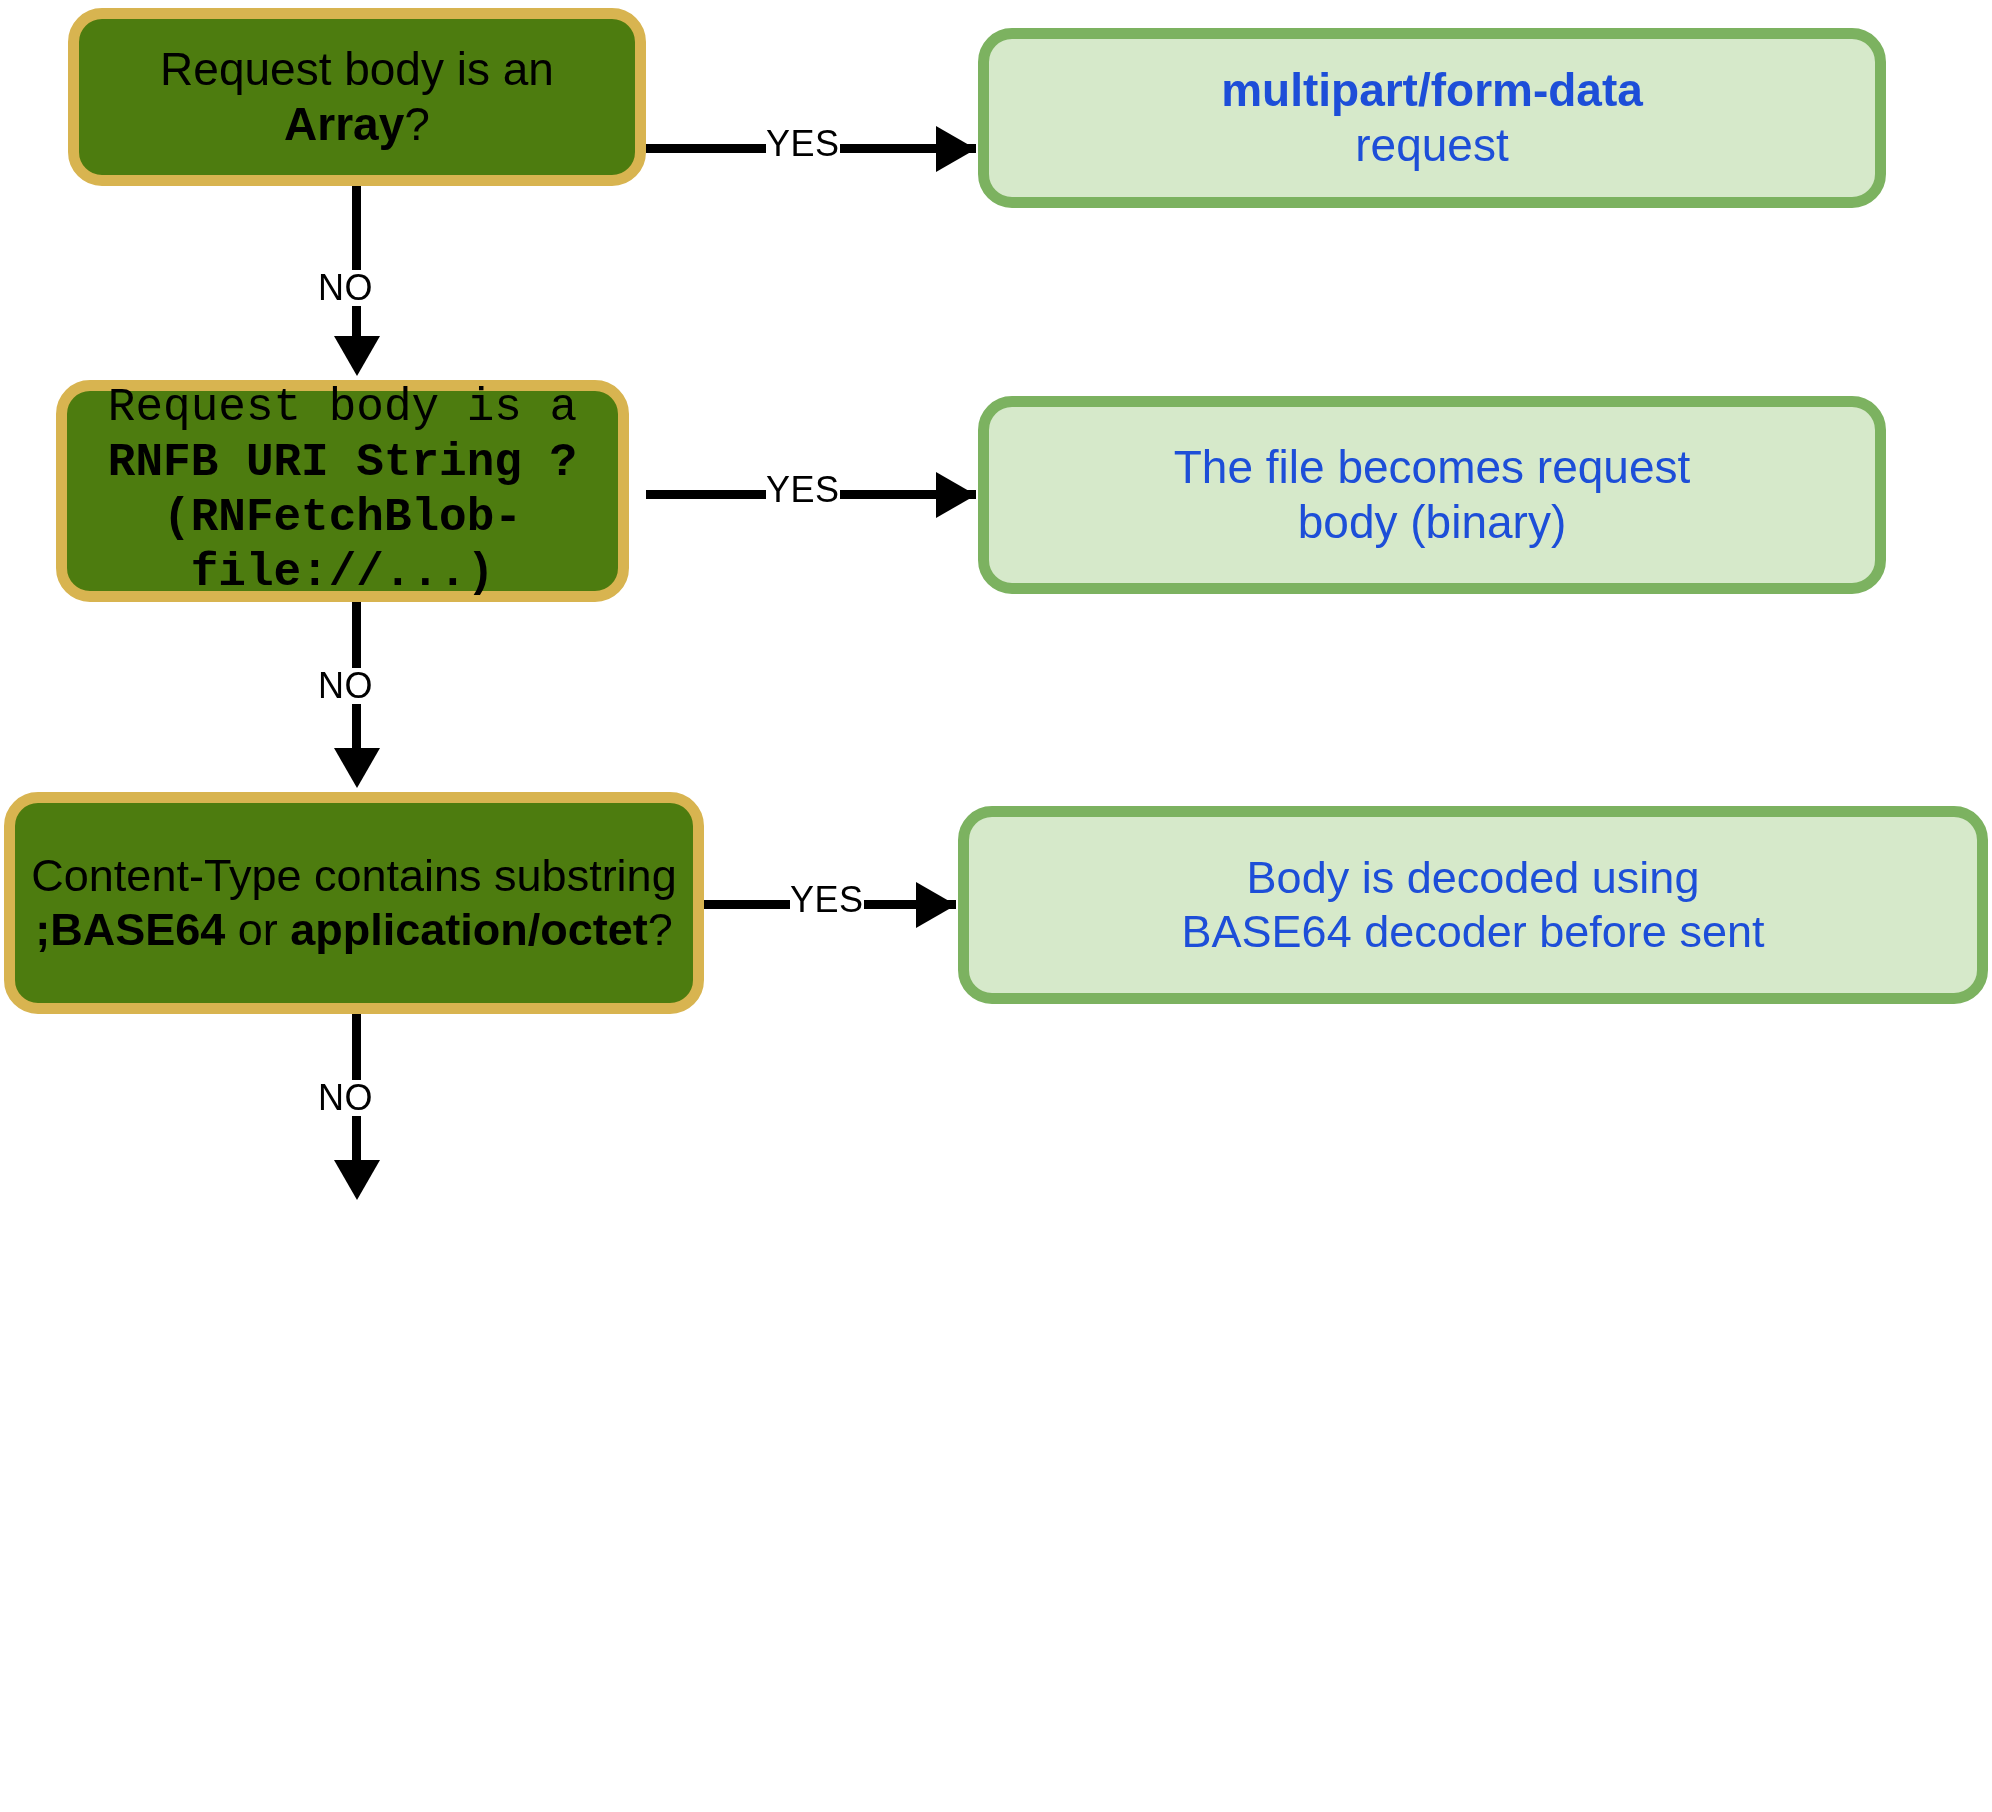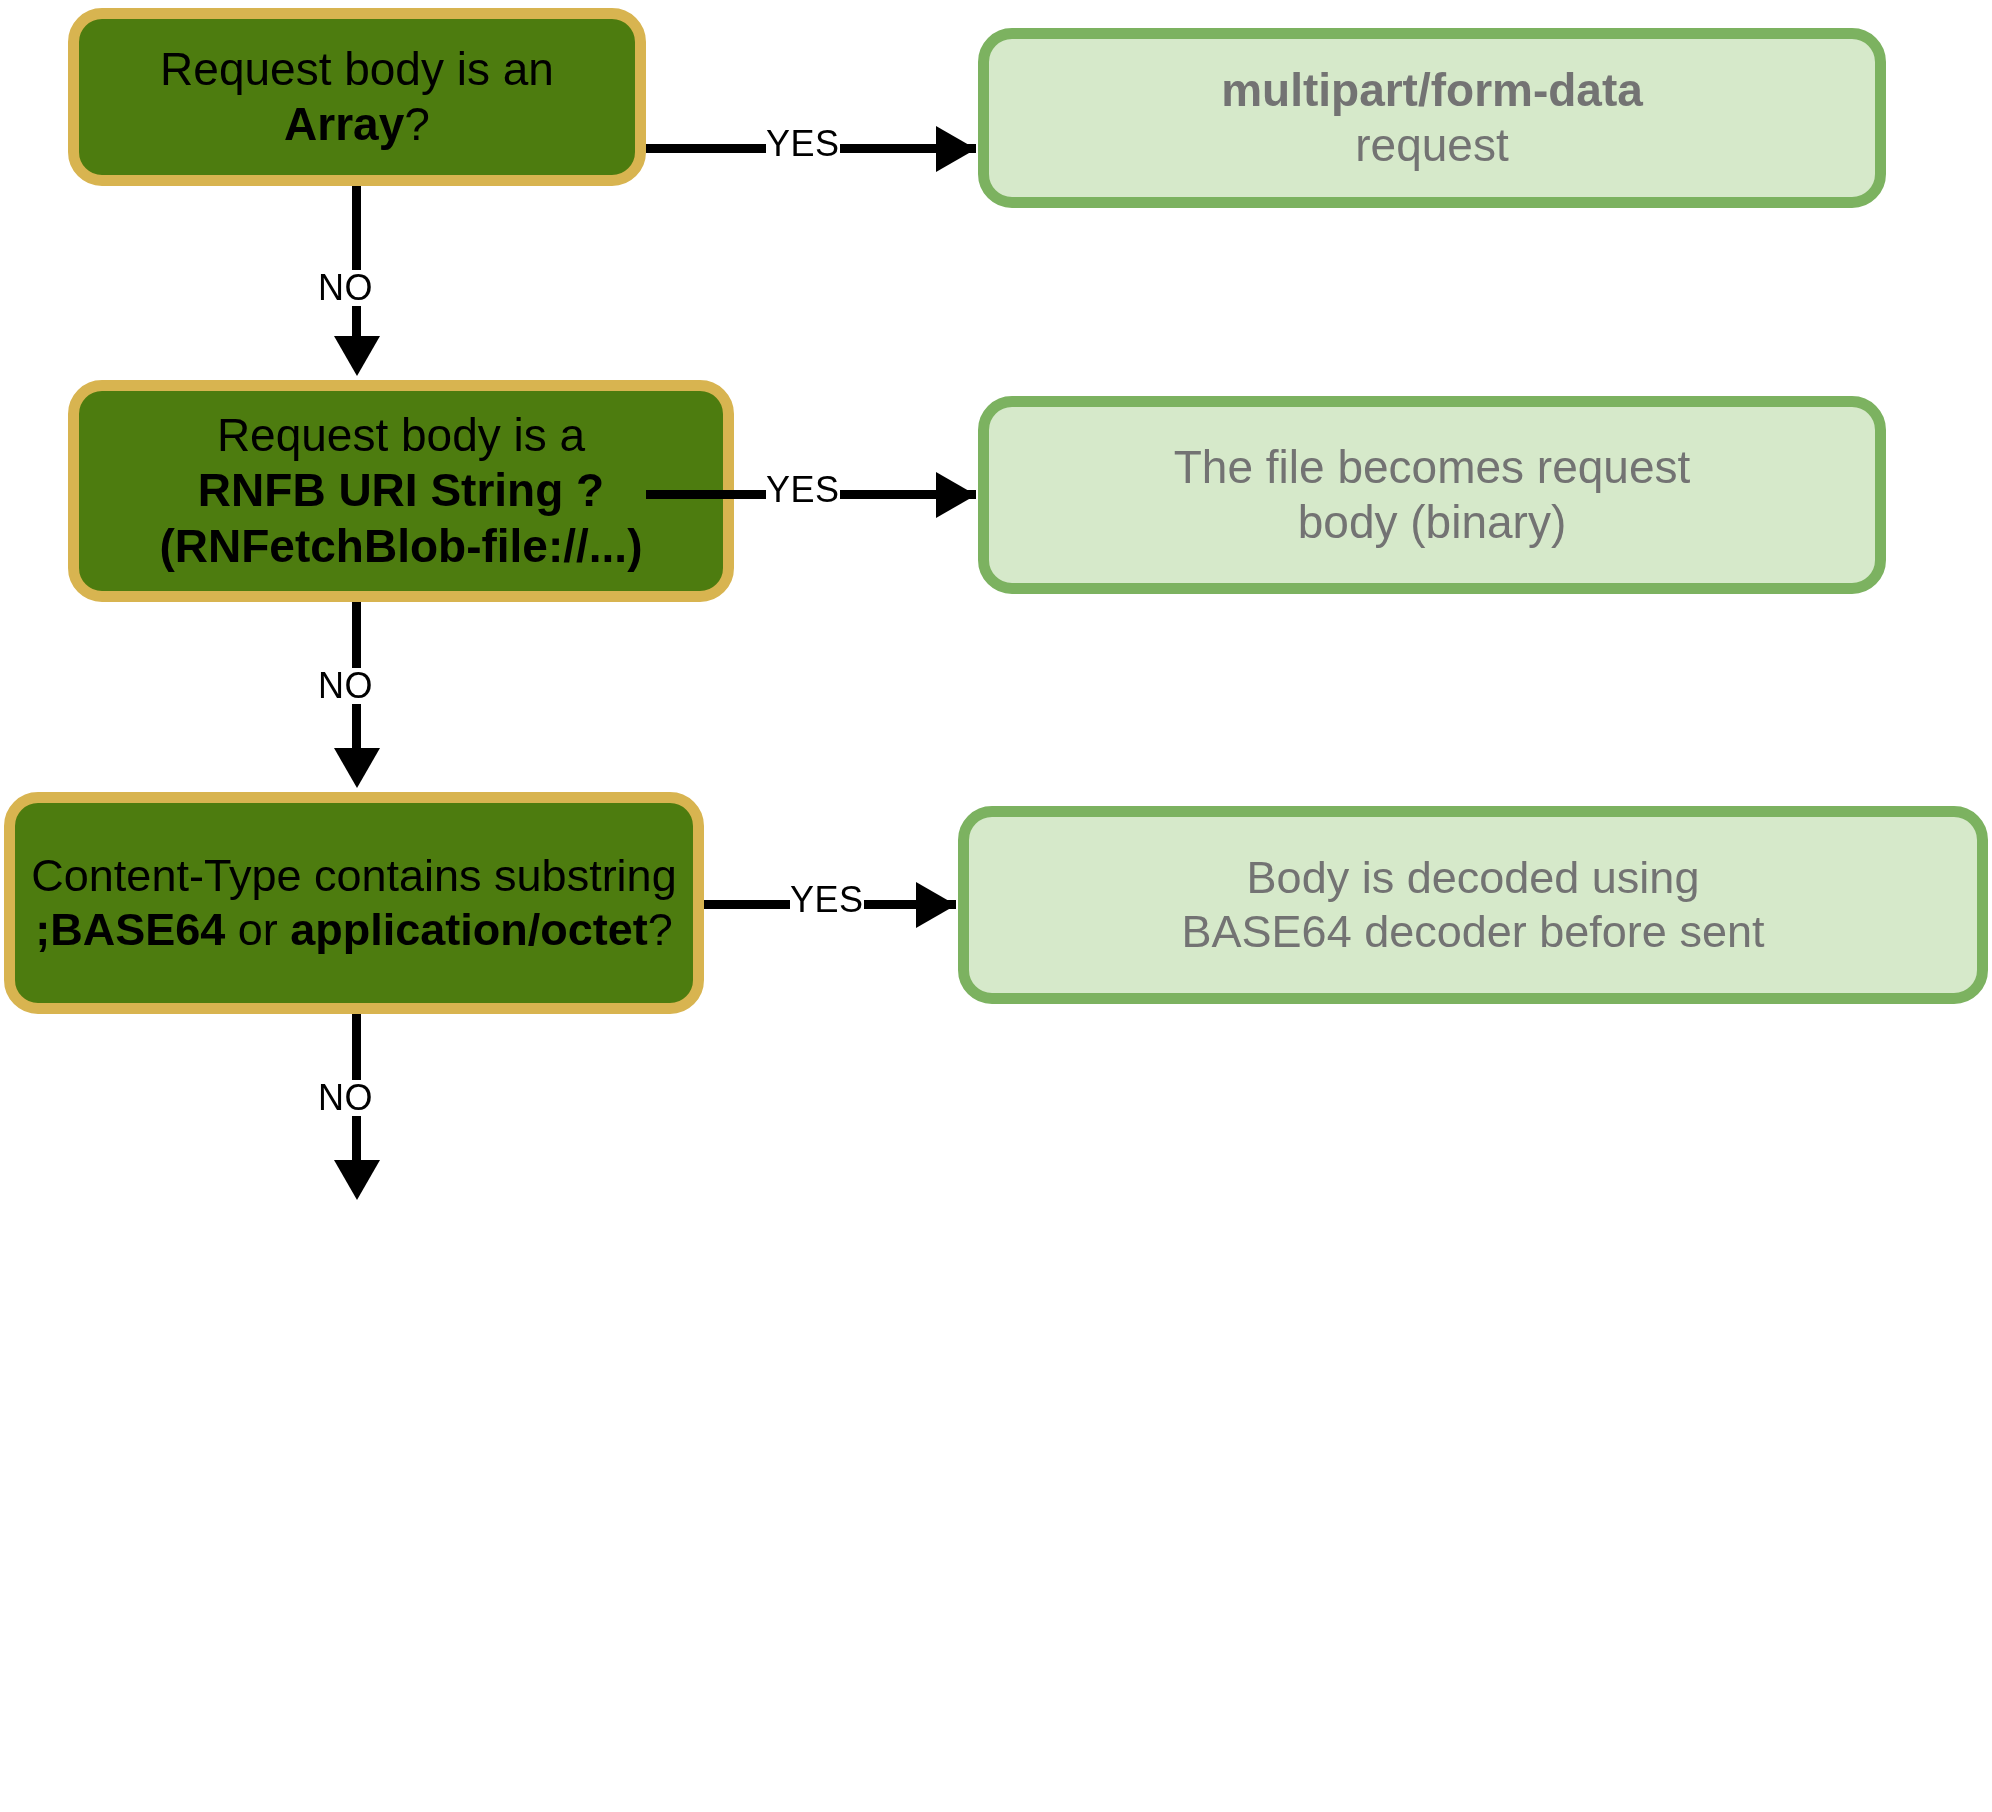--- a/index.html
+++ b/index.html
@@ -34,21 +34,21 @@
   .decision {
     background: #4d7c0f;
     border-color: #d8b450;
     border-width: 11px;
     color: #000;
   }
   .terminal {
     background: #d6e9ca;
     border-color: #7cb260;
     border-width: 11px;
-    color: #737373;
+    color: #1d4ed8;
   }
   .fs-lg { font-size: 46px; }
   .fs-md { font-size: 45px; }
 
   
   .vline, .hline {
     position: absolute;
     background: #000000;
   }
   .vline { width: 9px; }
@@ -97,21 +97,21 @@
   </div>
 
   <div class="hline" style="left:646px; top:144px; width:330px;"></div>
   <div class="arrow-right" style="left:936px; top:126px;"></div>
   <div class="edge-label" style="left:766px; top:126px;">YES</div>
 
   <div class="vline" style="left:352px; top:186px; height:155px;"></div>
   <div class="arrow-down" style="left:334px; top:336px;"></div>
   <div class="edge-label" style="left:318px; top:270px;">NO</div>
 
-  <div class="node decision fs-lg" style="left:68px; top:380px; width:666px; height:222px;">
+  <div class="node decision fs-lg" style="left:56px; top:380px; width:573px; height:222px;font-family:Liberation Mono, monospace;">
     <div class="txt">
         <div><span>Request body is a</span></div>
         <div><span style="font-weight: bold;">RNFB URI String ?</span></div>
         <div><span style="font-weight: bold;">(RNFetchBlob-file://...)</span></div>
       </div>
   </div>
 
   <div class="node terminal fs-lg" style="left:978px; top:396px; width:908px; height:198px;">
     <div class="txt">
         <div><span>The file becomes request</span></div>

